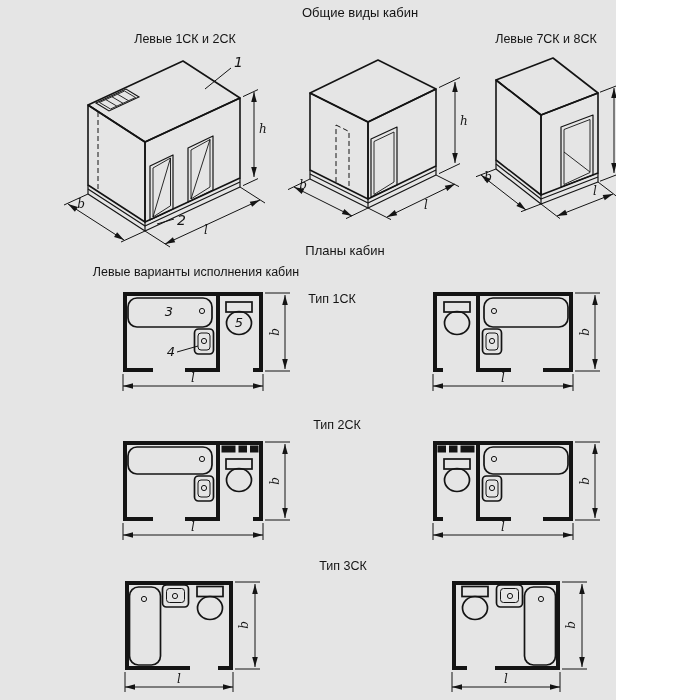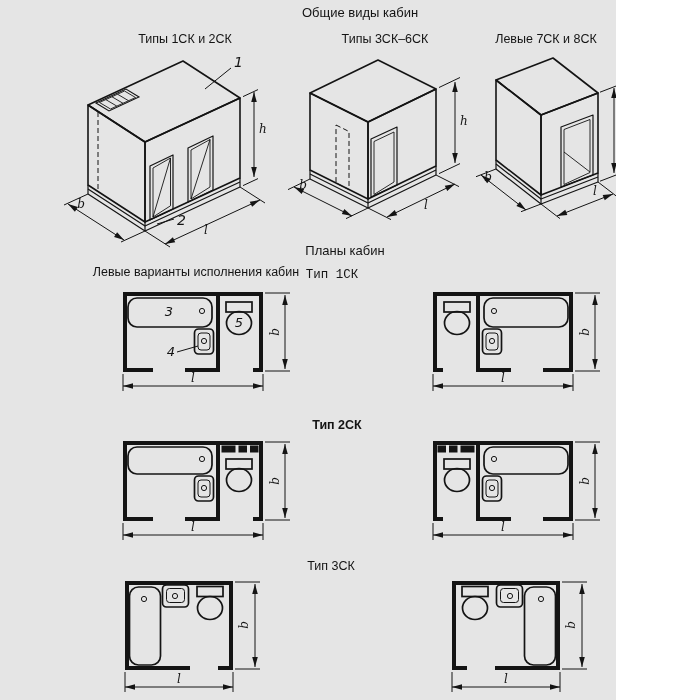--- a/index.html
+++ b/index.html
@@ -31,22 +31,21 @@
 
   <svg width="0" height="0" style="position:absolute">
     <defs>
       <marker id="arr" viewBox="0 0 11 8" markerWidth="11" markerHeight="8" refX="10.5" refY="4" orient="auto-start-reverse" markerUnits="userSpaceOnUse">
         <path d="M0.5,1.2 L10.5,4 L0.5,6.8 Z" fill="#141414"></path>
       </marker>
     </defs>
   </svg>
 
   <div class="lbl" style="left:230px;top:5px;width:260px;">Общие виды кабин</div>
-  <div class="lbl sub" style="left:105px;top:32px;width:160px;">Типы 1СК и 2СК</div>
-  <div class="lbl sub" style="left:305px;top:32px;width:160px;">Типы 3СК–6СК</div>
+  <div class="lbl sub" style="left:105px;top:32px;width:160px;">Левые 1СК и 2СК</div>
   <div class="lbl sub" style="left:466px;top:32px;width:160px;">Левые 7СК и 8СК</div>
 
   <svg class="fig" style="left:58px;top:53px;" width="215" height="195" viewBox="0 0 215 195">
     <g>
       <polygon class="ol" points="125,8 182,45 87,89 30,52"></polygon>
       <polygon class="ol" points="30,52 87,89 87,169 30,132"></polygon>
       <polygon class="ol" points="87,89 182,45 182,125 87,169"></polygon>
       <polyline class="pl" points="30,136 87,173 182,129"></polyline>
       <polyline class="pl" points="30,141 87,178 182,134"></polyline>
       <path class="pl" d="M30,132 L30,141 M87,169 L87,178 M182,125 L182,134"></path>
@@ -149,23 +148,23 @@
     </g>
     <g>
       <path class="dim" d="M68,152 L87,166.6 M125,130 L144,144.6"></path>
       <line class="dim" x1="84" y1="164" x2="140" y2="142" marker-start="url(#arr)" marker-end="url(#arr)"></line>
       <text class="dl" x="122" y="143" text-anchor="middle">l</text>
     </g>
   </svg>
 
   <div class="lbl" style="left:270px;top:243px;width:150px;">Планы кабин</div>
   <div class="lbl sub" style="left:66px;top:265px;width:260px;">Левые варианты исполнения кабин</div>
-  <div class="lbl sub" style="left:277px;top:268px;width:110px;font-family:Liberation Mono, monospace;">Тип 1СК</div>
-  <div class="lbl sub" style="left:282px;top:418px;width:110px;font-weight:bold;">Тип 2СК</div>
-  <div class="lbl sub" style="left:276px;top:559px;width:110px;">Тип 3СК</div>
+  <div class="lbl sub" style="left:277px;top:292px;width:110px;">Тип 1СК</div>
+  <div class="lbl sub" style="left:282px;top:418px;width:110px;">Тип 2СК</div>
+  <div class="lbl sub" style="left:288px;top:559px;width:110px;">Тип 3СК</div>
 
   <svg class="fig" style="left:115px;top:285px;" width="185" height="110" viewBox="0 0 185 110">
     <g>
       <path class="wall" d="M8,9 H148 M10,7 V87 M146,7 V87 M103,9 V85"></path>
       <path class="wall" d="M8,85 H38 M70,85 H105 M138,85 H148"></path>
       <g>
         <rect class="fix" x="13" y="13" width="84" height="29" rx="9"></rect>
         <circle class="fix2" cx="87" cy="26" r="2.6"></circle>
       </g>
       <g>

